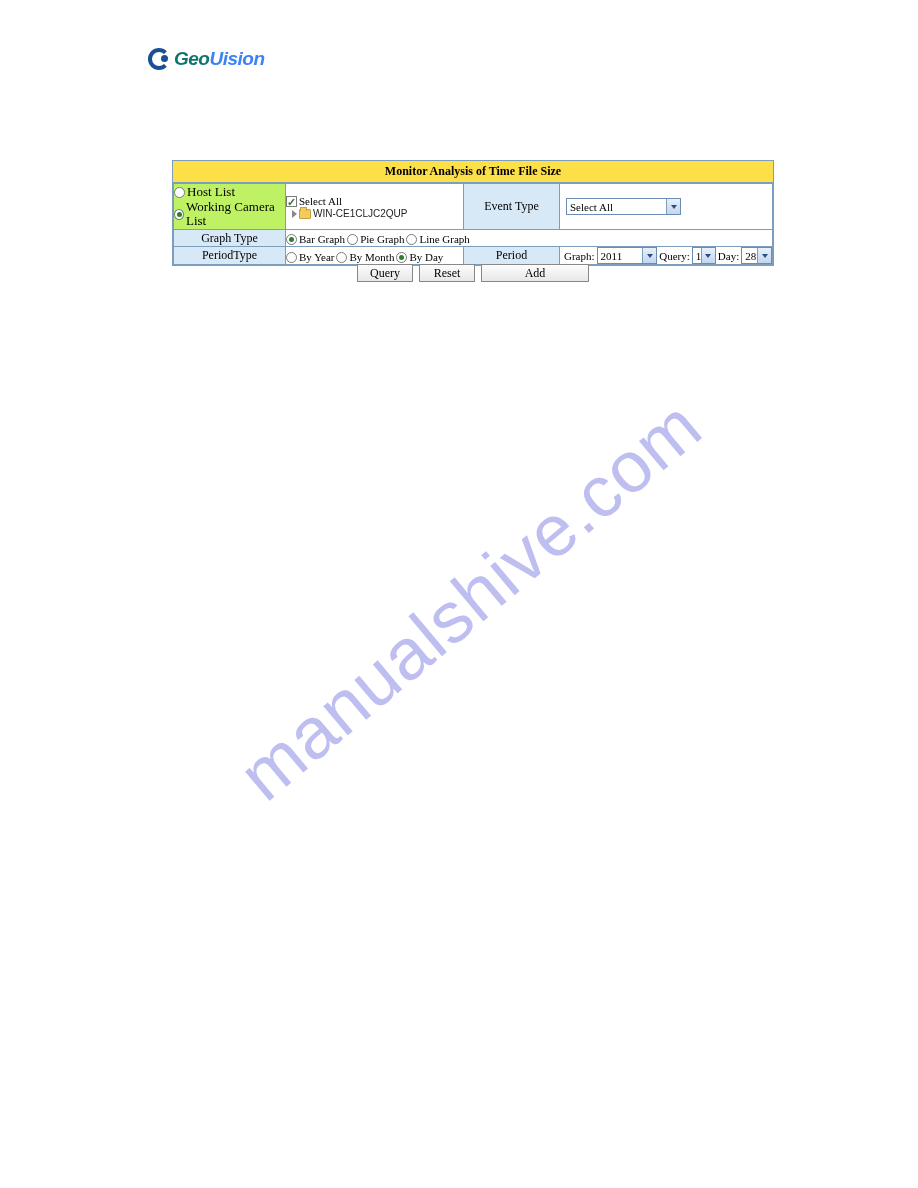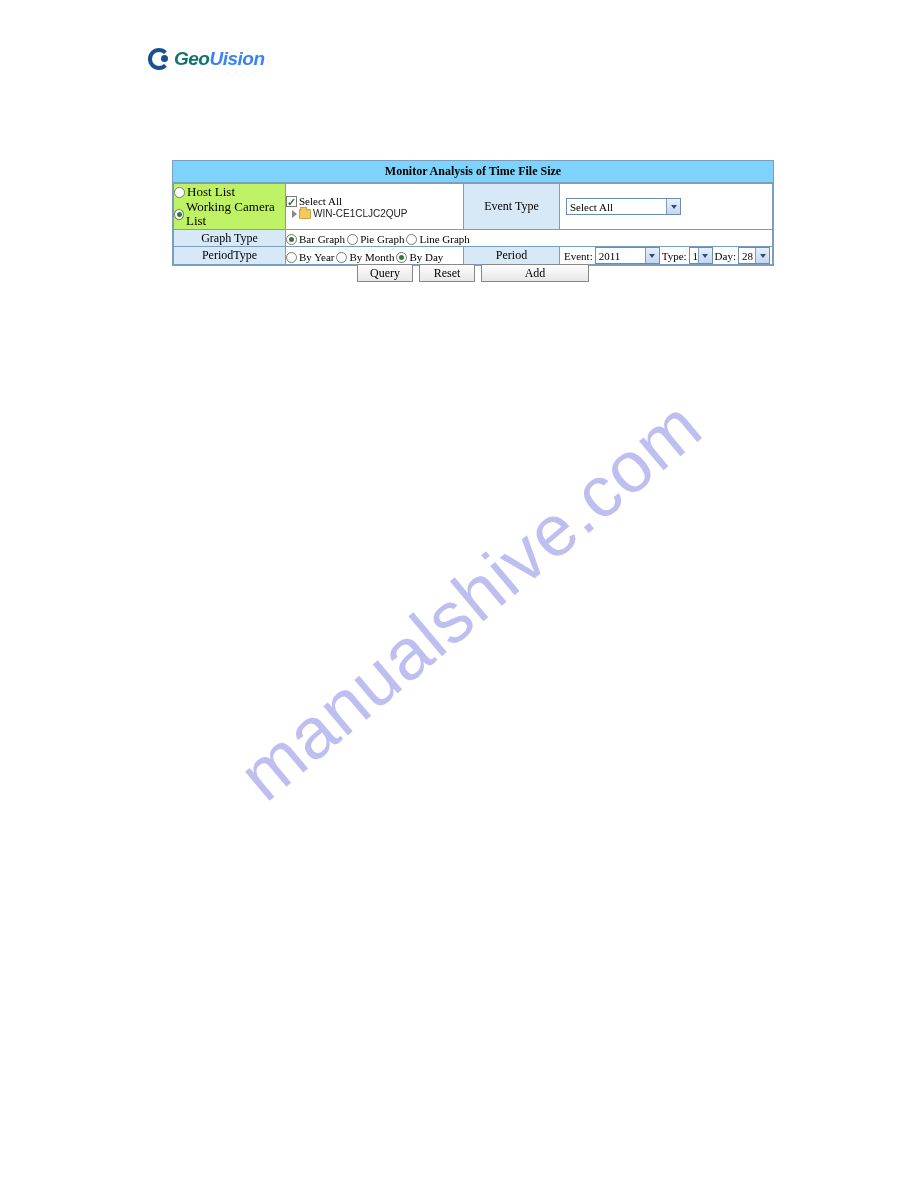--- a/index.html
+++ b/index.html
@@ -53,21 +53,21 @@
 
   .panel {
     position: absolute;
     top: 160px;
     left: 172px;
     width: 602px;
     border: 1px solid #7b9ebf;
     font-family: "Times New Roman", serif;
   }
   .panel-title {
-    background: #7dd3fc;
+    background: #fde047;
     text-align: center;
     font-weight: bold;
     font-size: 12px;
     padding: 3px 0;
     border-bottom: 1px solid #7b9ebf;
   }
   table.grid {
     width: 100%;
     border-collapse: collapse;
     table-layout: fixed;
@@ -268,26 +268,26 @@
             </label>
             <label class="radio-row">
               <span class="radio checked"></span>
               <span class="txt">By Day</span>
             </label>
           </div>
         </td>
         <td class="labelcell">Period</td>
         <td class="contentcell">
           <div class="period-wrap">
-            <span>Event:</span>
+            <span>Graph:</span>
             <div class="sel sel-y">
               <span>2011</span>
               <span class="sel-btn"></span>
             </div>
-            <span>Type:</span>
+            <span>Query:</span>
             <div class="sel sel-m">
               <span>1</span>
               <span class="sel-btn"></span>
             </div>
             <span>Day:</span>
             <div class="sel sel-d">
               <span>28</span>
               <span class="sel-btn"></span>
             </div>
           </div>

